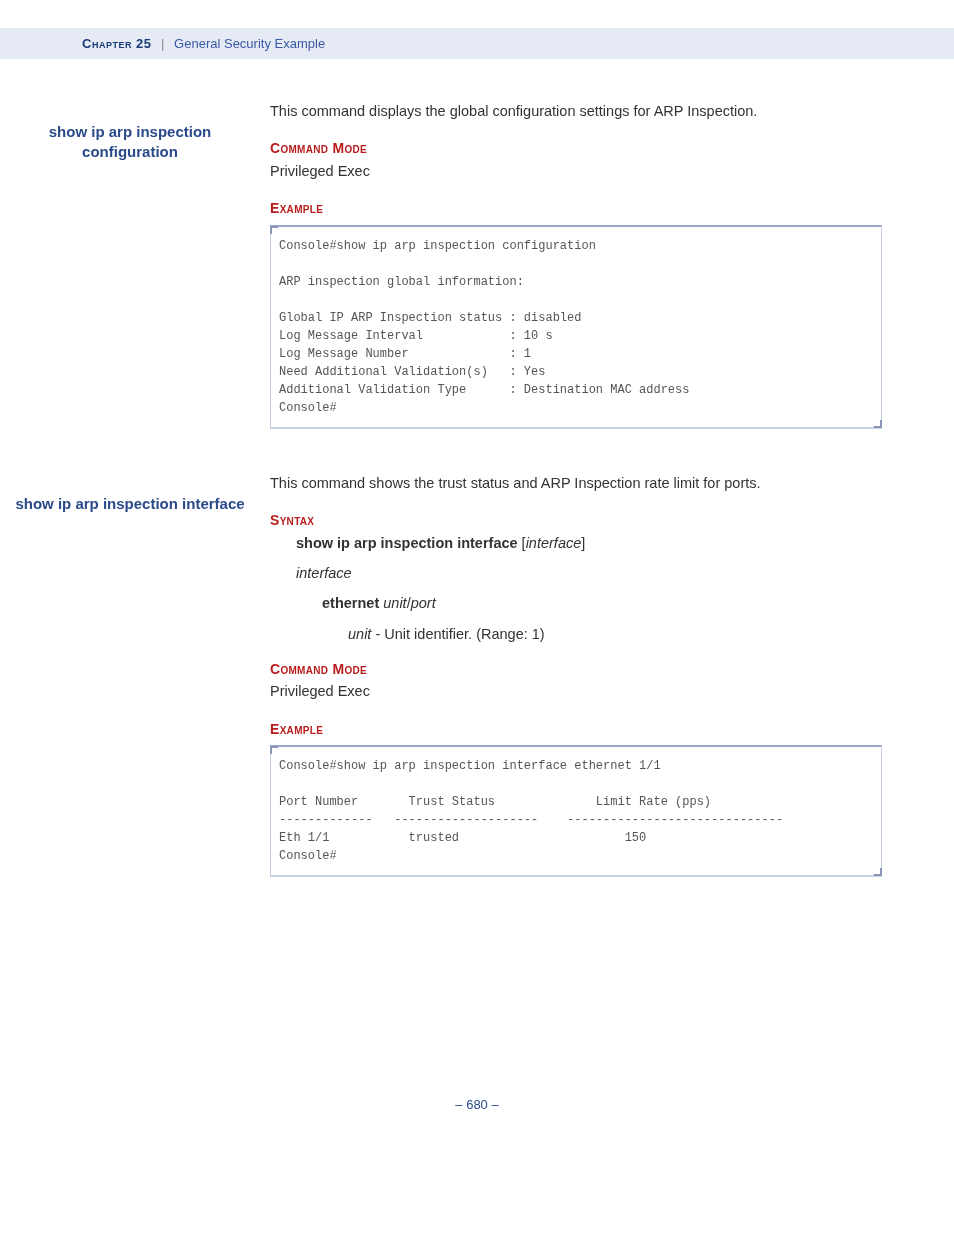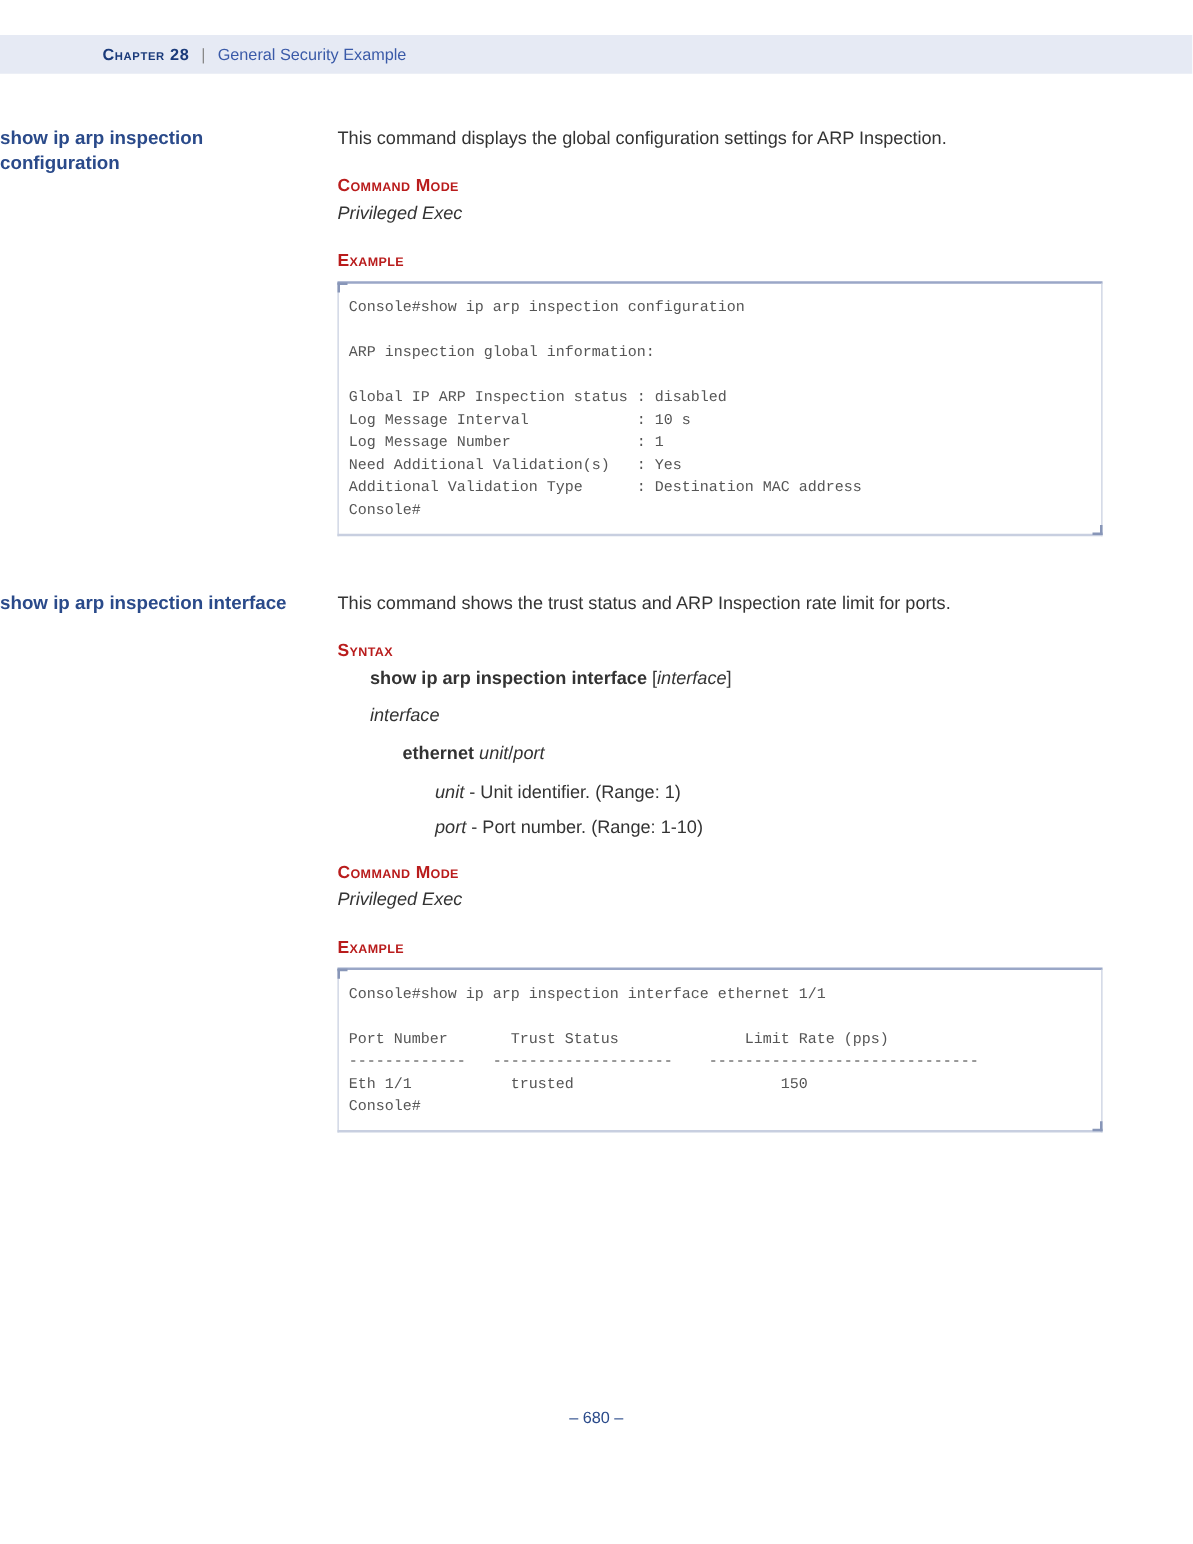--- a/index.html
+++ b/index.html
@@ -44,47 +44,48 @@
       margin-top: 42px;
     }
     .section {
       display: flex;
       align-items: flex-start;
       margin-bottom: 44px;
     }
     .margin-title {
       width: 270px;
       flex-shrink: 0;
-      text-align: left;
+      text-align: center;
       padding-right: 10px;
       color: #2a4a8a;
       font-weight: bold;
       font-size: 15px;
       line-height: 1.35;
       font-family: Arial, Helvetica, sans-serif;
+      margin-top: 21px;
     }
     .section-body {
       flex: 1;
       padding-right: 72px;
       color: #333;
       font-size: 14.5px;
       line-height: 1.4;
     }
     .desc { margin-bottom: 18px; }
     .small-caps-head {
       color: #b91c1c;
       font-weight: bold;
       font-variant: small-caps;
       letter-spacing: 0.3px;
       font-size: 14px;
       margin-top: 14px;
       margin-bottom: 2px;
       font-family: Arial, Helvetica, sans-serif;
     }
-    .mode-text { margin-bottom: 18px; font-style: italic; }
+    .mode-text { margin-bottom: 18px; }
     .example-block {
       border-top: 2px solid #9aa7c7;
       border-bottom: 2px solid #c8cfe0;
       border-left: 1px solid #c8cfe0;
       border-right: 1px solid #c8cfe0;
       padding: 10px 12px 10px 8px;
       margin-top: 6px;
       position: relative;
     }
     .example-block::before {
@@ -129,21 +130,21 @@
       margin-top: 220px;
       margin-bottom: 20px;
     }
   </style>
 </head>
 <body>
 
 <div class="header-band">
   <div class="header-inner">
     <div class="chapter-line">
-      <span class="chapter-bold">Chapter 28</span>
+      <span class="chapter-bold">Chapter 25</span>
       <span class="chapter-sep">|</span>
       <span class="chapter-title">General Security Example</span>
     </div>
   </div>
 </div>
 
 <div class="content">
 
   <div class="section">
     <div class="margin-title">show ip arp inspection configuration</div>
@@ -179,23 +180,20 @@
           <span> [</span><i>interface</i><span>]</span>
         </div>
         <div class="indent1"><i>interface</i></div>
         <div class="indent2">
           <b>ethernet</b>
           <span> </span><i>unit</i><span>/</span><i>port</i>
         </div>
         <div class="indent3">
           <i>unit</i><span> - Unit identifier. (Range: 1)</span>
         </div>
-        <div class="indent3">
-          <i>port</i><span> - Port number. (Range: 1-10)</span>
-        </div>
       </div>
 
       <div class="small-caps-head">Command Mode</div>
       <div class="mode-text">Privileged Exec</div>
 
       <div class="small-caps-head">Example</div>
       <div class="example-block">
         <pre>Console#show ip arp inspection interface ethernet 1/1
 
 Port Number       Trust Status              Limit Rate (pps)

